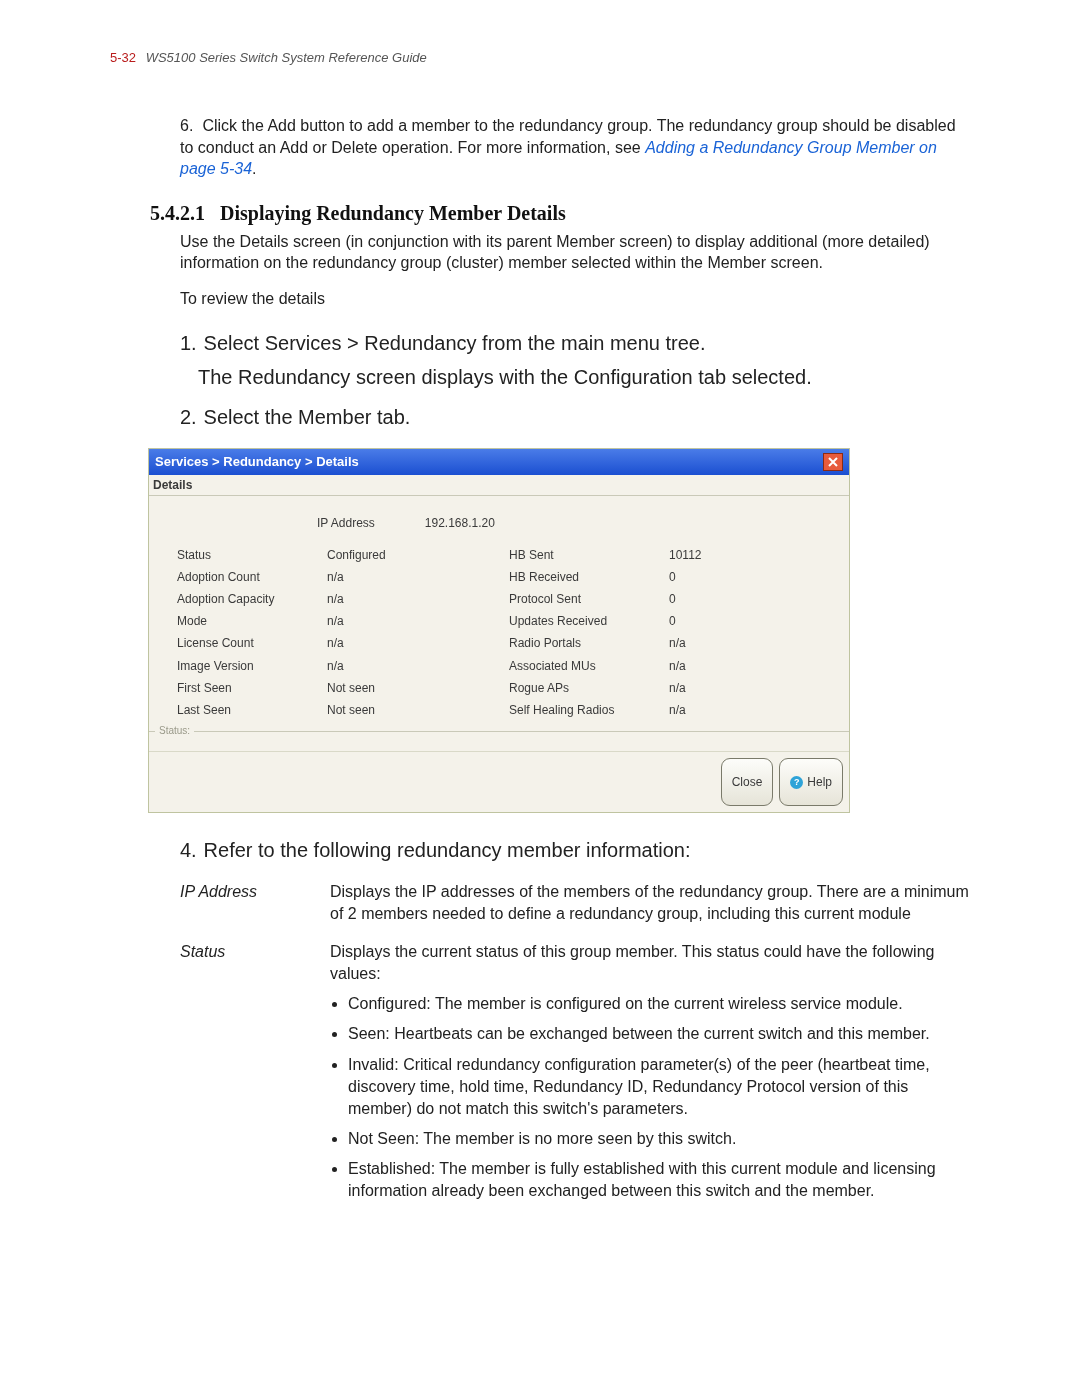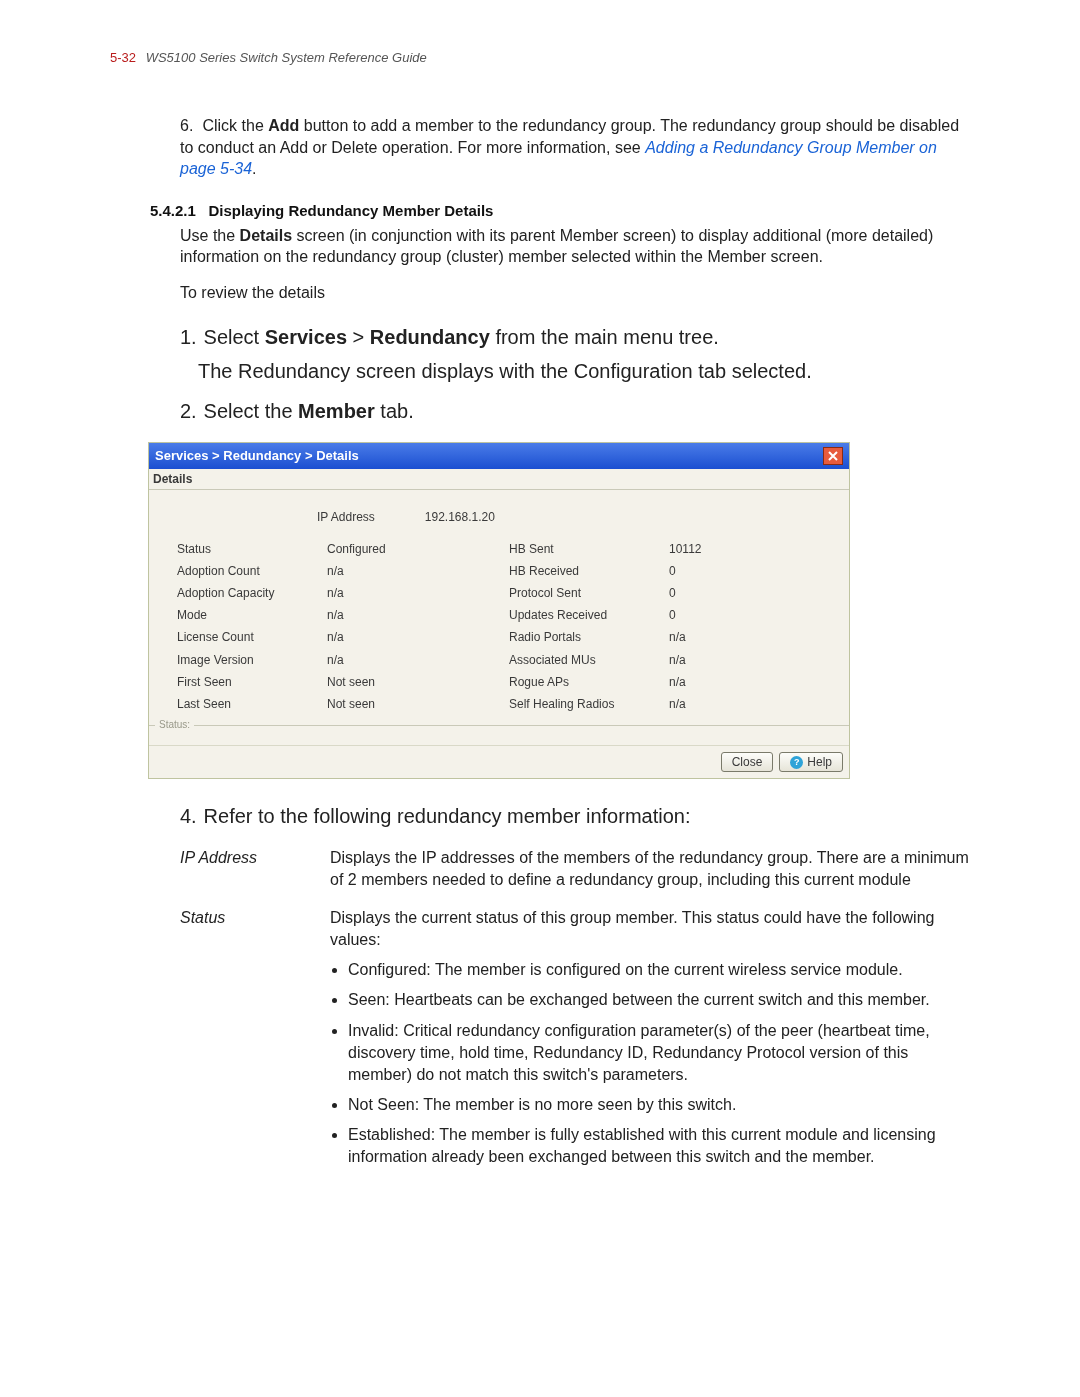--- a/index.html
+++ b/index.html
@@ -26,30 +26,31 @@
   }
   .body-text {
     font-size: 16px;
     line-height: 1.35;
     margin-left: 70px;
   }
   .list-num {
     display: inline-block;
     width: 18px;
   }
-  .bold { font-weight: bold; }
+  .bold { font-weight: normal; }
   .link {
     color: #1a63d6;
     font-style: italic;
   }
   h3.section {
-    font-size: 15px;
+    font-size: 20px;
     font-weight: bold;
     margin: 22px 0 6px 40px;
     color: #111;
+    font-family: Liberation Serif, serif;
   }
   .para {
     margin: 0 0 14px 70px;
     font-size: 16px;
     line-height: 1.35;
   }
   .ol {
     margin: 0 0 12px 70px;
     font-size: 20px;
     line-height: 1.9;
@@ -140,23 +141,23 @@
   .dlg-footer {
     background: #f4f2ea;
     border-top: 1px solid #d9d9c8;
     padding: 6px;
     display: flex;
     justify-content: flex-end;
     gap: 6px;
   }
   .btn {
     border: 1px solid #7a7a6a;
-    border-radius: 3px;
+    border-radius: 9px;
     background: linear-gradient(#fdfdfa, #e6e4d8);
-    padding: 2px 10px;
+    padding: 16px 10px;
     font-size: 12px;
     display: inline-flex;
     align-items: center;
     gap: 4px;
     cursor: pointer;
   }
   .help-icon {
     width: 13px;
     height: 13px;
     border-radius: 50%;

